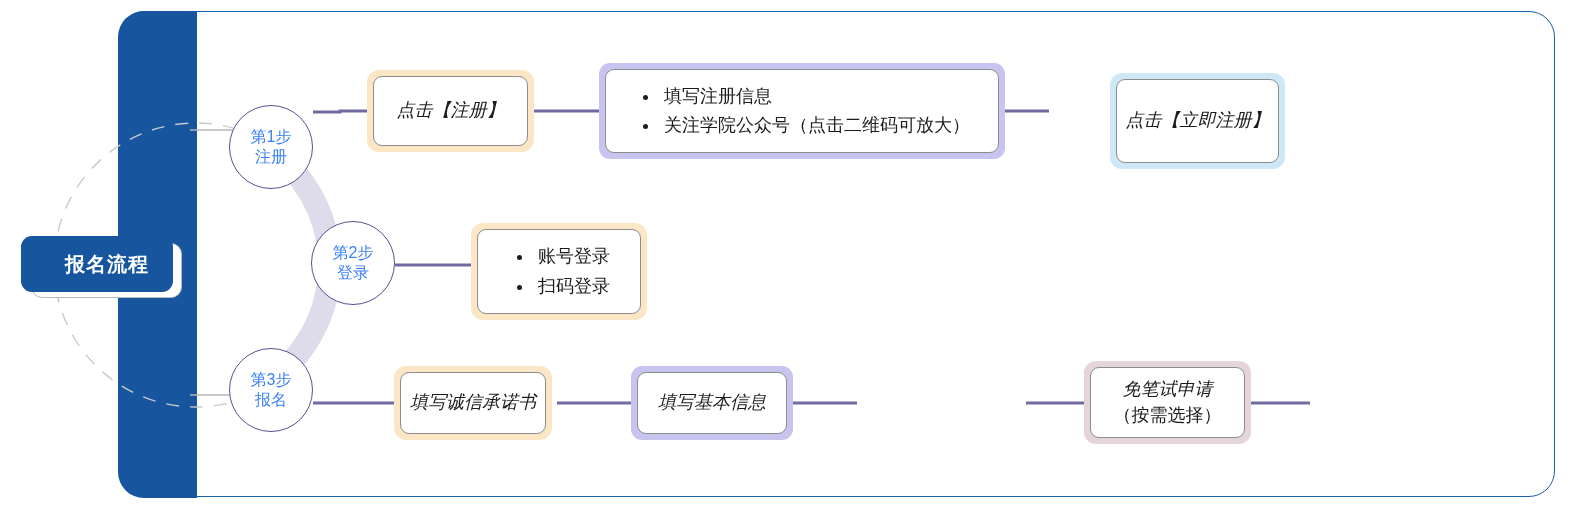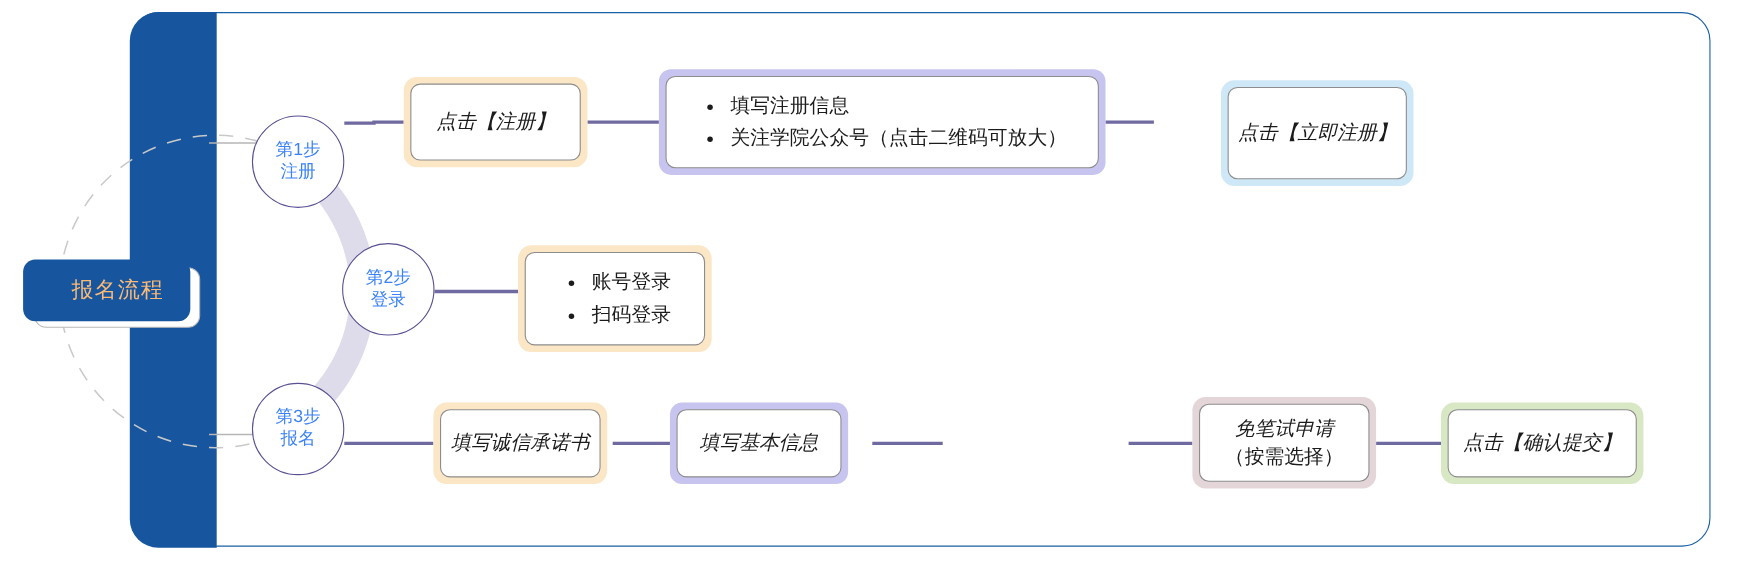--- a/index.html
+++ b/index.html
@@ -56,23 +56,23 @@
   #root-chip{
     position:absolute;
     left:21px; top:236px;
     width:152px; height:56px;
     background:#17569f;
     border-radius:11px;
     display:flex;align-items:center;justify-content:center;
     box-sizing:border-box;
   }
   #root-chip .root-label{
-    color:#fdba74;
+    color:#ffffff;
     font-size:20px;
-    font-weight:normal;
+    font-weight:bold;
     letter-spacing:1px;
     line-height:1;
     margin-left:20px;
   }
 
   
   .step-circle{
     position:absolute;
     width:84px;height:84px;
     border-radius:50%;
@@ -142,21 +142,21 @@
   .t-green   {background:#d9e8c4;}
 
   
   #n-r1-1{left:367px;top:70px;width:167px;height:82px;}
   #n-r1-2{left:599px;top:63px;width:406px;height:96px;}
   #n-r1-3{left:1110px;top:73px;width:175px;height:96px;}
 
   #n-r2-1{left:471px;top:223px;width:176px;height:97px;}
 
   #n-r3-1{left:394px;top:366px;width:158px;height:74px;}
-  #n-r3-2{left:609px;top:366px;width:162px;height:74px;}
+  #n-r3-2{left:631px;top:366px;width:162px;height:74px;}
   #n-r3-3{left:857px;top:366px;width:169px;height:74px;}
   #n-r3-4{left:1084px;top:361px;width:167px;height:83px;}
   #n-r3-5{left:1310px;top:366px;width:184px;height:74px;}
 </style>
 </head>
 <body>
 
 <div id="stage">
 
   <div id="outer-frame"></div>
@@ -247,19 +247,14 @@
 
   <div class="node t-mauve" id="n-r3-4">
     <div class="inner">
       <div>
         <span class="txt">免笔试申请</span>
         <span class="txt2">（按需选择）</span>
       </div>
     </div>
   </div>
 
-  <div class="node t-green" id="n-r3-5">
-    <div class="inner">
-      <span class="txt">点击【确认提交】</span>
-    </div>
-  </div>
 
 </div>
 
 </body></html>

